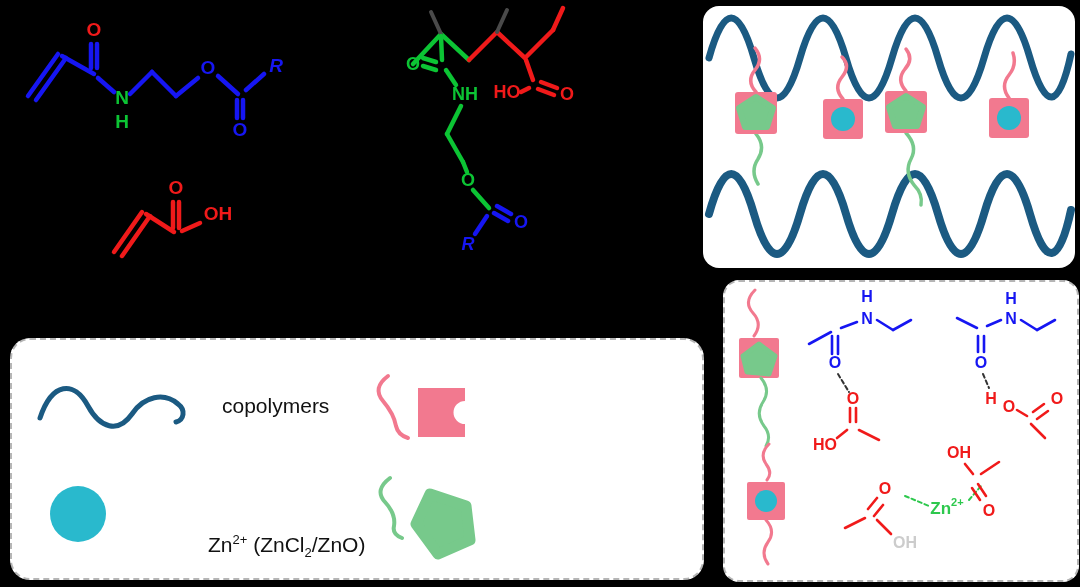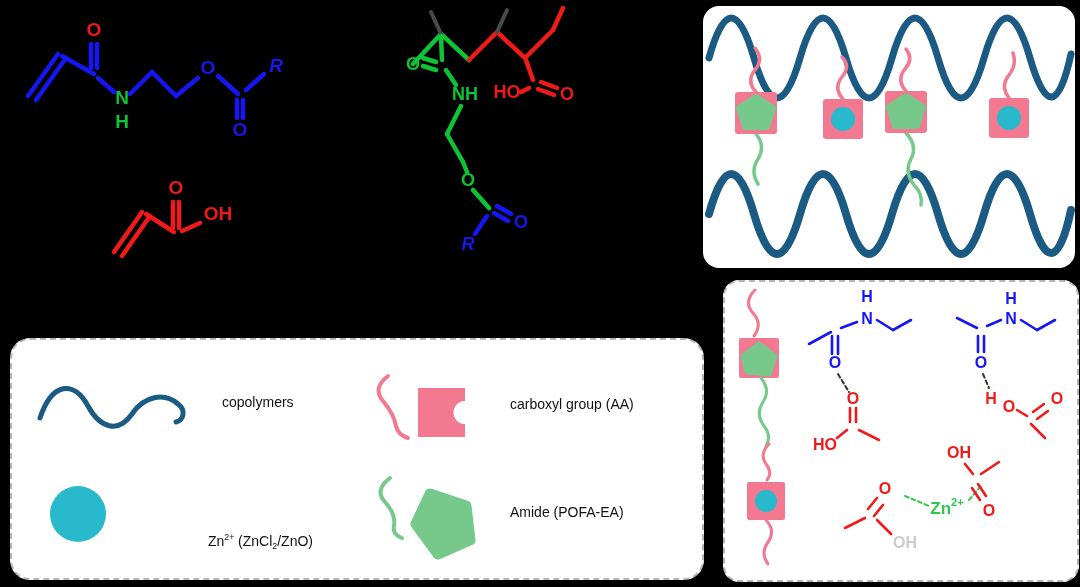--- a/index.html
+++ b/index.html
@@ -6,21 +6,21 @@
   .canvas{
     position:relative;width:1080px;height:587px;background:#000000;
     overflow:hidden;font-family:"Liberation Sans",sans-serif;
   }
   .panel{position:absolute;background:#ffffff;}
   .panel.rounded{border-radius:16px;}
   .panel.dashed{border:2px dashed #b5b5b5;border-radius:20px;}
   svg{position:absolute;overflow:visible;}
   svg text{font-family:"Liberation Sans",sans-serif;font-weight:bold;}
   .legend-label{
-    position:absolute;font-size:14px;color:#111111;white-space:nowrap;
+    position:absolute;font-size:21px;color:#111111;white-space:nowrap;
     font-family:"Liberation Sans",sans-serif;
   }
   .legend-label sup{font-size:0.62em;}
   .legend-label sub{font-size:0.62em;}
 </style>
 </head>
 <body>
 
 <div class="canvas">
 
@@ -132,34 +132,32 @@
 
     <svg style="left:18px;top:30px;" width="170" height="75" viewBox="0 0 170 75" fill="none" stroke-linecap="round">
       <path d="M10,48 C22,12 44,10 58,36 C70,58 88,64 102,44 C114,26 134,22 148,34 C156,40 154,50 146,52" stroke="#1b5a82" stroke-width="5"></path>
     </svg>
     <span class="legend-label" style="left:210px;top:54px;">copolymers</span>
 
     <svg style="left:348px;top:28px;" width="150" height="95" viewBox="0 0 150 95" fill="none" stroke-linecap="round">
       <path d="M28,8 q-16,12 -5,25 q11,13 13,25 q2,9 12,12" stroke="#f2798f" stroke-width="4"></path>
       <path d="M58,20 h47 v13 a11.5,11.5 0 1 0 0,23 v13 h-47 z" fill="#f2798f"></path>
     </svg>
-    <span class="legend-label" style="left:498px;top:56px;">carboxyl group (AA)</span>
 
     <svg style="left:26px;top:134px;" width="80" height="80" viewBox="0 0 80 80">
       <circle cx="40" cy="40" r="28" fill="#29b9cd"></circle>
     </svg>
     <span class="legend-label" style="left:196px;top:164px;margin-top:28px;">
       <span>Zn</span><sup>2+</sup><span> (ZnCl</span><sub>2</sub><span>/ZnO)</span>
     </span>
 
     <svg style="left:348px;top:128px;" width="150" height="105" viewBox="0 0 150 105" fill="none" stroke-linecap="round" stroke-linejoin="round">
       <path d="M30,10 q-16,12 -5,24 q11,12 9,24 q-2,8 8,12" stroke="#77c98b" stroke-width="4"></path>
       <polygon points="70,26 106,38 110,72 78,86 56,56" fill="#77c98b" stroke="#77c98b" stroke-width="11"></polygon>
     </svg>
-    <span class="legend-label" style="left:498px;top:164px;">Amide (POFA-EA)</span>
   </div>
 
   <div class="panel dashed" style="left:723px;top:280px;width:352px;height:298px;border-radius:16px;">
     <svg style="left:0;top:0;" width="352" height="298" viewBox="0 0 352 298" fill="none" stroke-linecap="round" stroke-linejoin="round">
 
       <path d="M30,8 q-12,12 -2,23 q10,11 1,23" stroke="#f2798f" stroke-width="3"></path>
       <rect x="14" y="56" width="40" height="40" rx="2" fill="#f2798f"></rect>
       <polygon points="34,62 50,74 44,92 22,90 18,74" fill="#77c98b" stroke="#77c98b" stroke-width="5"></polygon>
       <path d="M36,96 q10,12 2,24 q-8,12 1,24 q8,10 2,20" stroke="#77c98b" stroke-width="3"></path>
 

